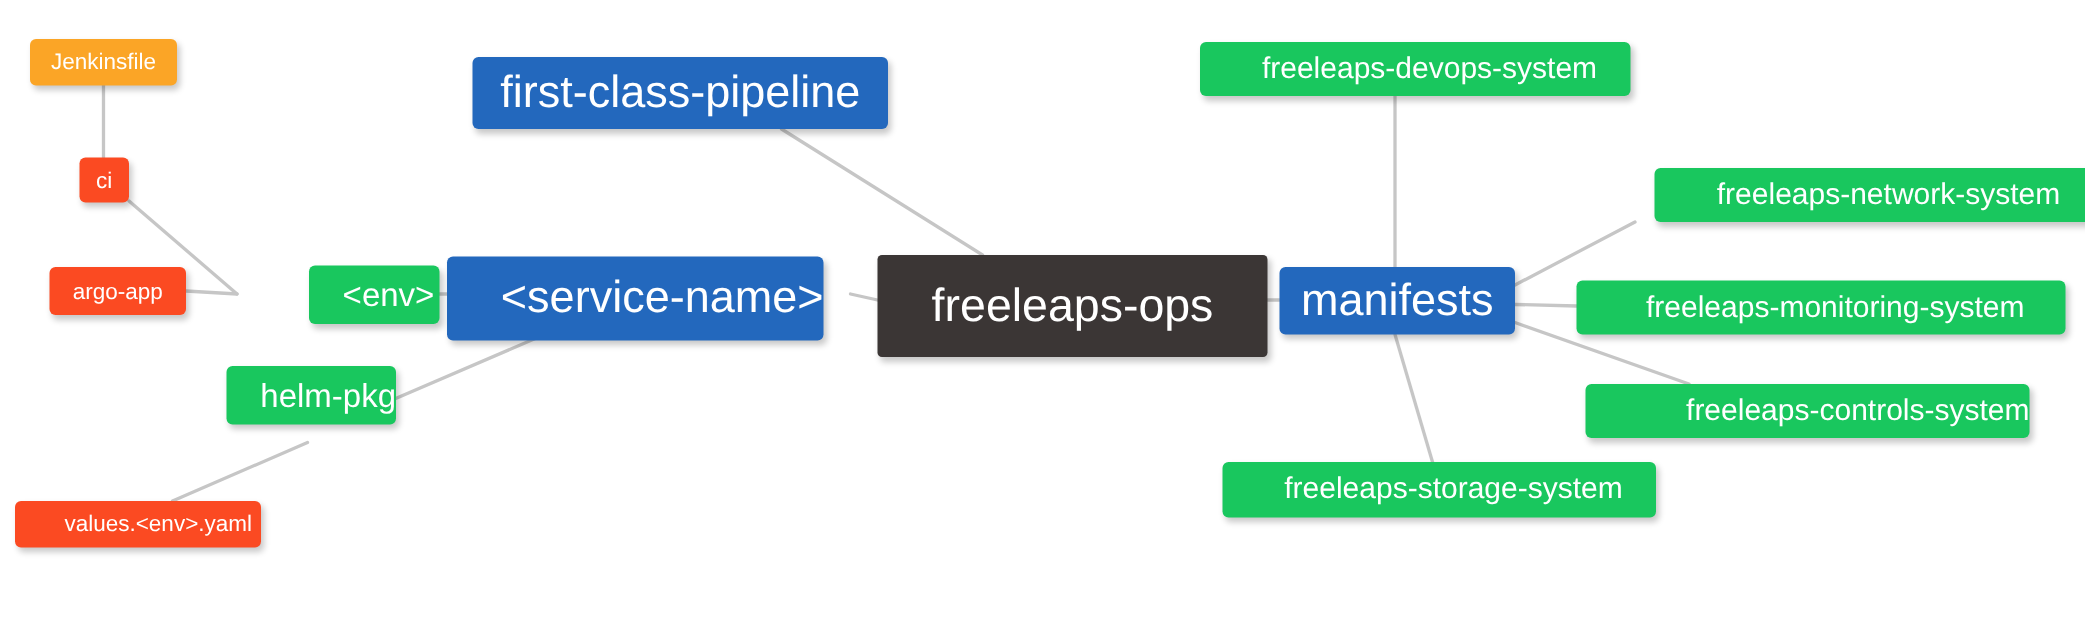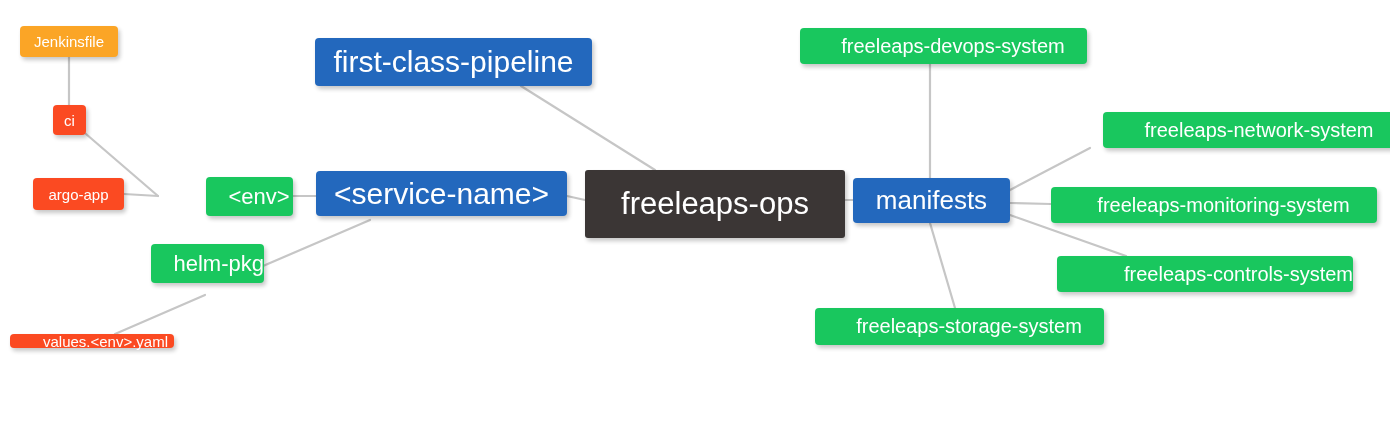--- a/index.html
+++ b/index.html
@@ -37,21 +37,21 @@
     background:#3b3635;
     font-size:31px;
     border-radius:3px;
   }
   .node.blue{ background:#2368bd; }
   .node.green{ background:#19c75e;padding-left:19px; }
   .node.orange{ background:#fba526; }
   .node.red{ background:#fb4a22; }
 
   .sz-xl{ font-size:30px; }
-  .sz-lg{ font-size:26px;justify-content:center; }
+  .sz-lg{ font-size:30px;justify-content:center; }
   .sz-md{ font-size:22px; }
   .sz-sm{ font-size:20px; }
   .sz-xs{ font-size:15px;text-align:center; }
 </style>
 </head>
 <body>
 
 <div id="mindmap">
 
   <svg id="edges" viewBox="0 0 1390 421" width="1390" height="421" xmlns="http://www.w3.org/2000/svg">
@@ -88,21 +88,21 @@
   </svg>
 
   <div class="node root" style="left:585px;top:170px;width:260px;height:68px;">
     <span>freeleaps-ops</span>
   </div>
 
   <div class="node blue sz-xl" style="left:315px;top:38px;width:277px;height:48px;">
     <span>first-class-pipeline</span>
   </div>
 
-  <div class="node blue sz-xl" style="left:316px;top:171px;width:251px;height:45px;">
+  <div class="node blue sz-xl" style="left:298px;top:171px;width:251px;height:56px;justify-content:flex-end;">
     <span>&lt;service-name&gt;</span>
   </div>
 
   <div class="node blue sz-lg" style="left:853px;top:178px;width:157px;height:45px;">
     <span>manifests</span>
   </div>
 
   <div class="node green sz-md" style="left:158px;top:177px;width:87px;height:39px;margin-left:48px;">
     <span>&lt;env&gt;</span>
   </div>
@@ -116,21 +116,21 @@
   </div>
 
   <div class="node red sz-xs" style="left:53px;top:105px;width:33px;height:30px;">
     <span>ci</span>
   </div>
 
   <div class="node red sz-xs" style="left:33px;top:178px;width:91px;height:32px;">
     <span>argo-app</span>
   </div>
 
-  <div class="node red sz-xs" style="left:10px;top:334px;width:164px;height:14px;padding-left:27px;">
+  <div class="node red sz-xs" style="left:10px;top:334px;width:164px;height:31px;padding-left:27px;">
     <span>values.&lt;env&gt;.yaml</span>
   </div>
 
   <div class="node green sz-sm" style="left:800px;top:28px;width:287px;height:36px;">
     <span>freeleaps-devops-system</span>
   </div>
 
   <div class="node green sz-sm" style="left:1055px;top:112px;width:293px;height:36px;margin-left:48px;">
     <span>freeleaps-network-system</span>
   </div>

